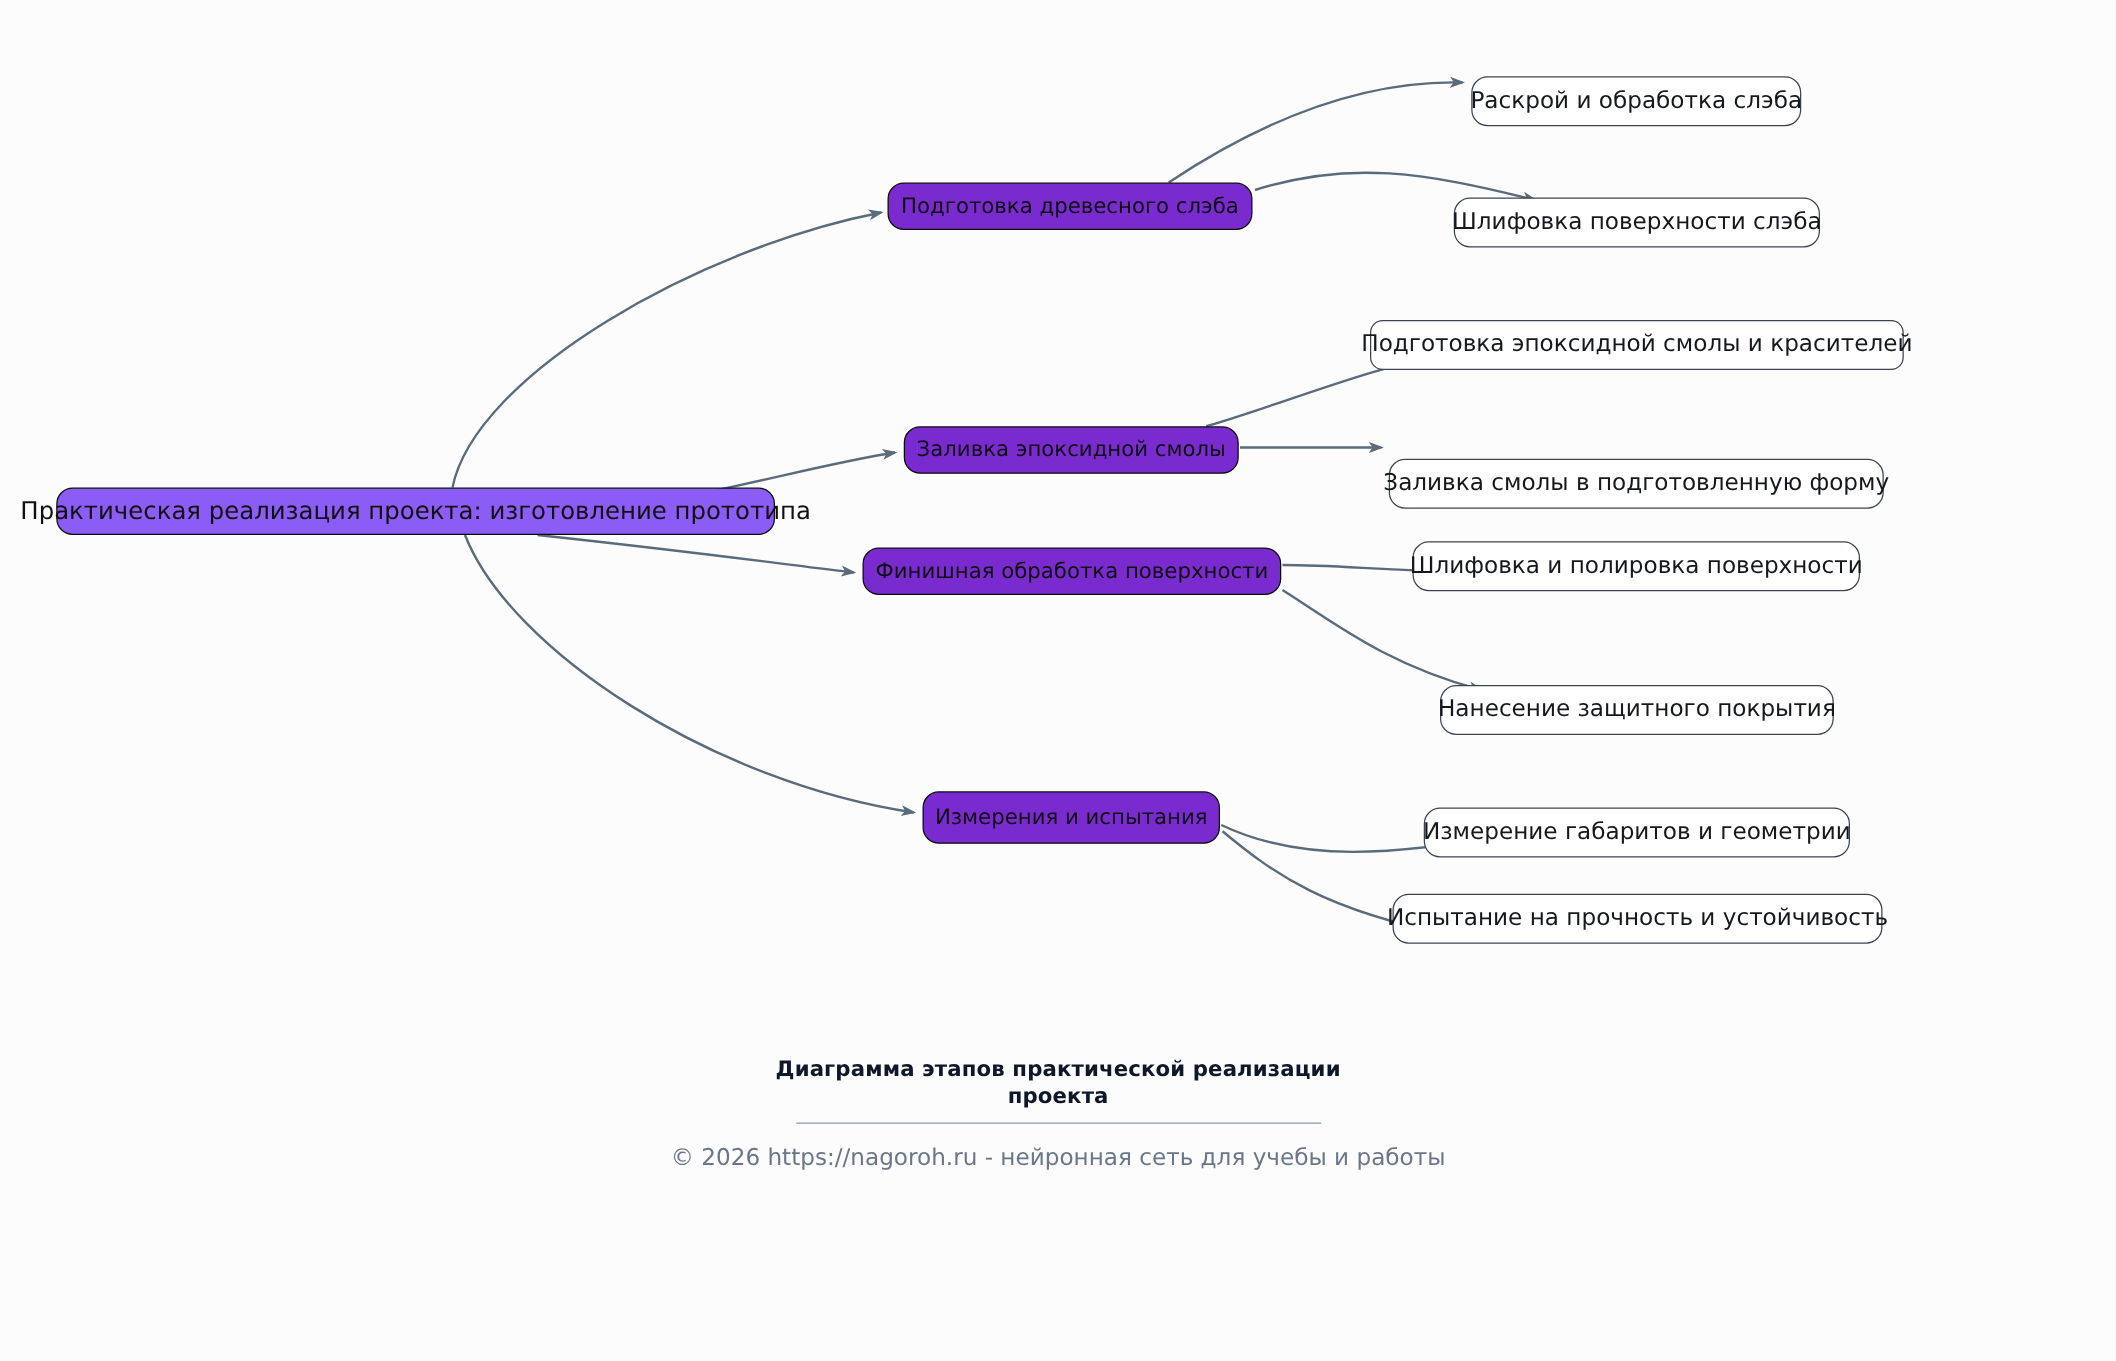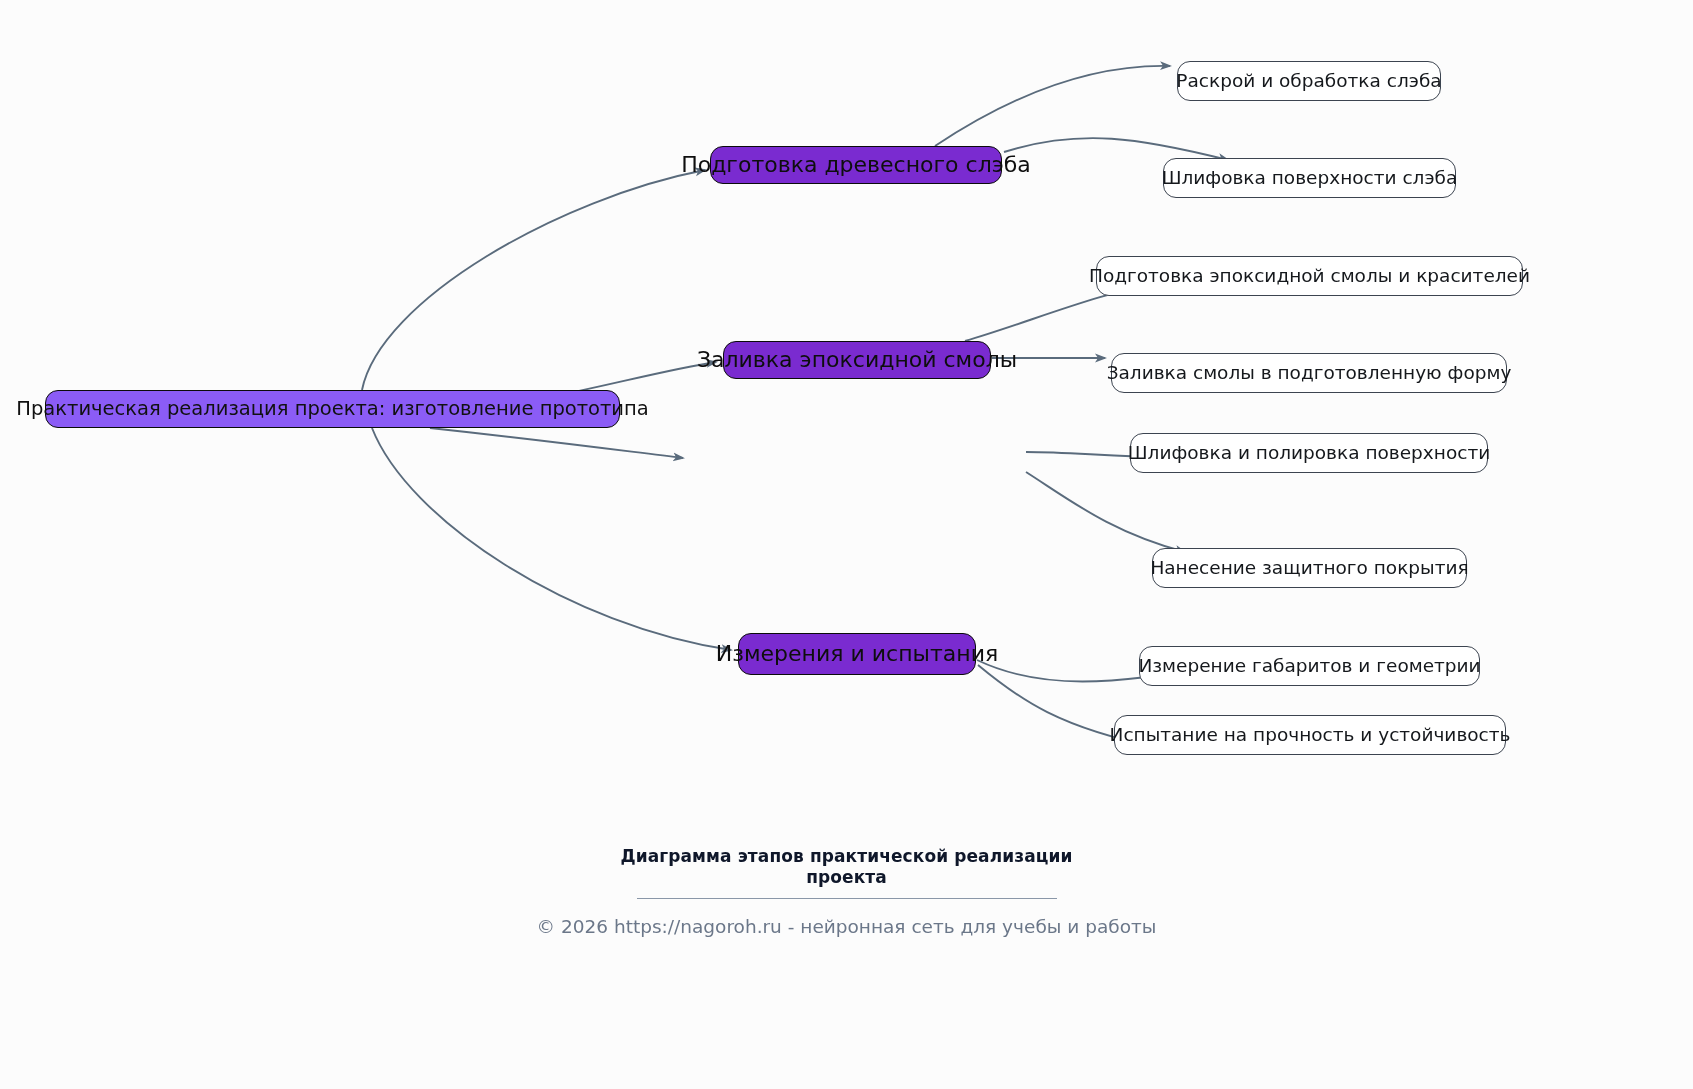--- a/index.html
+++ b/index.html
@@ -24,21 +24,21 @@
     background:#8b5cf6;
     border:1.6px solid #0B0B0B;
     color:#111111;
     font-size:19.5px;
     padding:0 14px;
   }
   .node-branch{
     background:#7A2BD0;
     border:1.6px solid #0B0B0B;
     color:#0E0E0E;
-    font-size:22px;
+    font-size:17px;
     padding:12px 14px;
   }
   .node-leaf{
     background:#FFFFFF;
     border:1.7px solid #3C4450;
     color:#15181C;
     font-size:18.5px;
     padding:0 14px;
     margin-top:13px;
   }
@@ -110,27 +110,30 @@
   <div class="node node-leaf" style="left:1177px;top:48px;width:264px;height:40px;">
     <span>Раскрой и обработка слэба</span>
   </div>
   <div class="node node-leaf" style="left:1163px;top:145px;width:293px;height:40px;">
     <span>Шлифовка поверхности слэба</span>
   </div>
 
   <div class="node node-branch" style="left:723px;top:341px;width:268px;height:38px;">
     <span>Заливка эпоксидной смолы</span>
   </div>
-  <div class="node node-leaf" style="left:1096px;top:243px;width:427px;height:40px;">
+  <div class="node node-leaf" style="left:1096px;top:243px;width:427px;height:40px;border-radius:10px;">
     <span>Подготовка эпоксидной смолы и красителей</span>
   </div>
-  <div class="node node-leaf" style="left:1111px;top:340px;width:396px;height:40px;">
+  <div class="node node-leaf" style="left:1111px;top:354px;width:396px;height:40px;">
     <span>Заливка смолы в подготовленную форму</span>
   </div>
 
+  <div class="node node-branch" style="left:690px;top:438px;width:335px;height:38px;">
+    <span>Финишная обработка поверхности</span>
+  </div>
   <div class="node node-leaf" style="left:1130px;top:420px;width:358px;height:40px;">
     <span>Шлифовка и полировка поверхности</span>
   </div>
   <div class="node node-leaf" style="left:1152px;top:535px;width:315px;height:40px;">
     <span>Нанесение защитного покрытия</span>
   </div>
 
   <div class="node node-branch" style="left:738px;top:633px;width:238px;height:42px;">
     <span>Измерения и испытания</span>
   </div>

